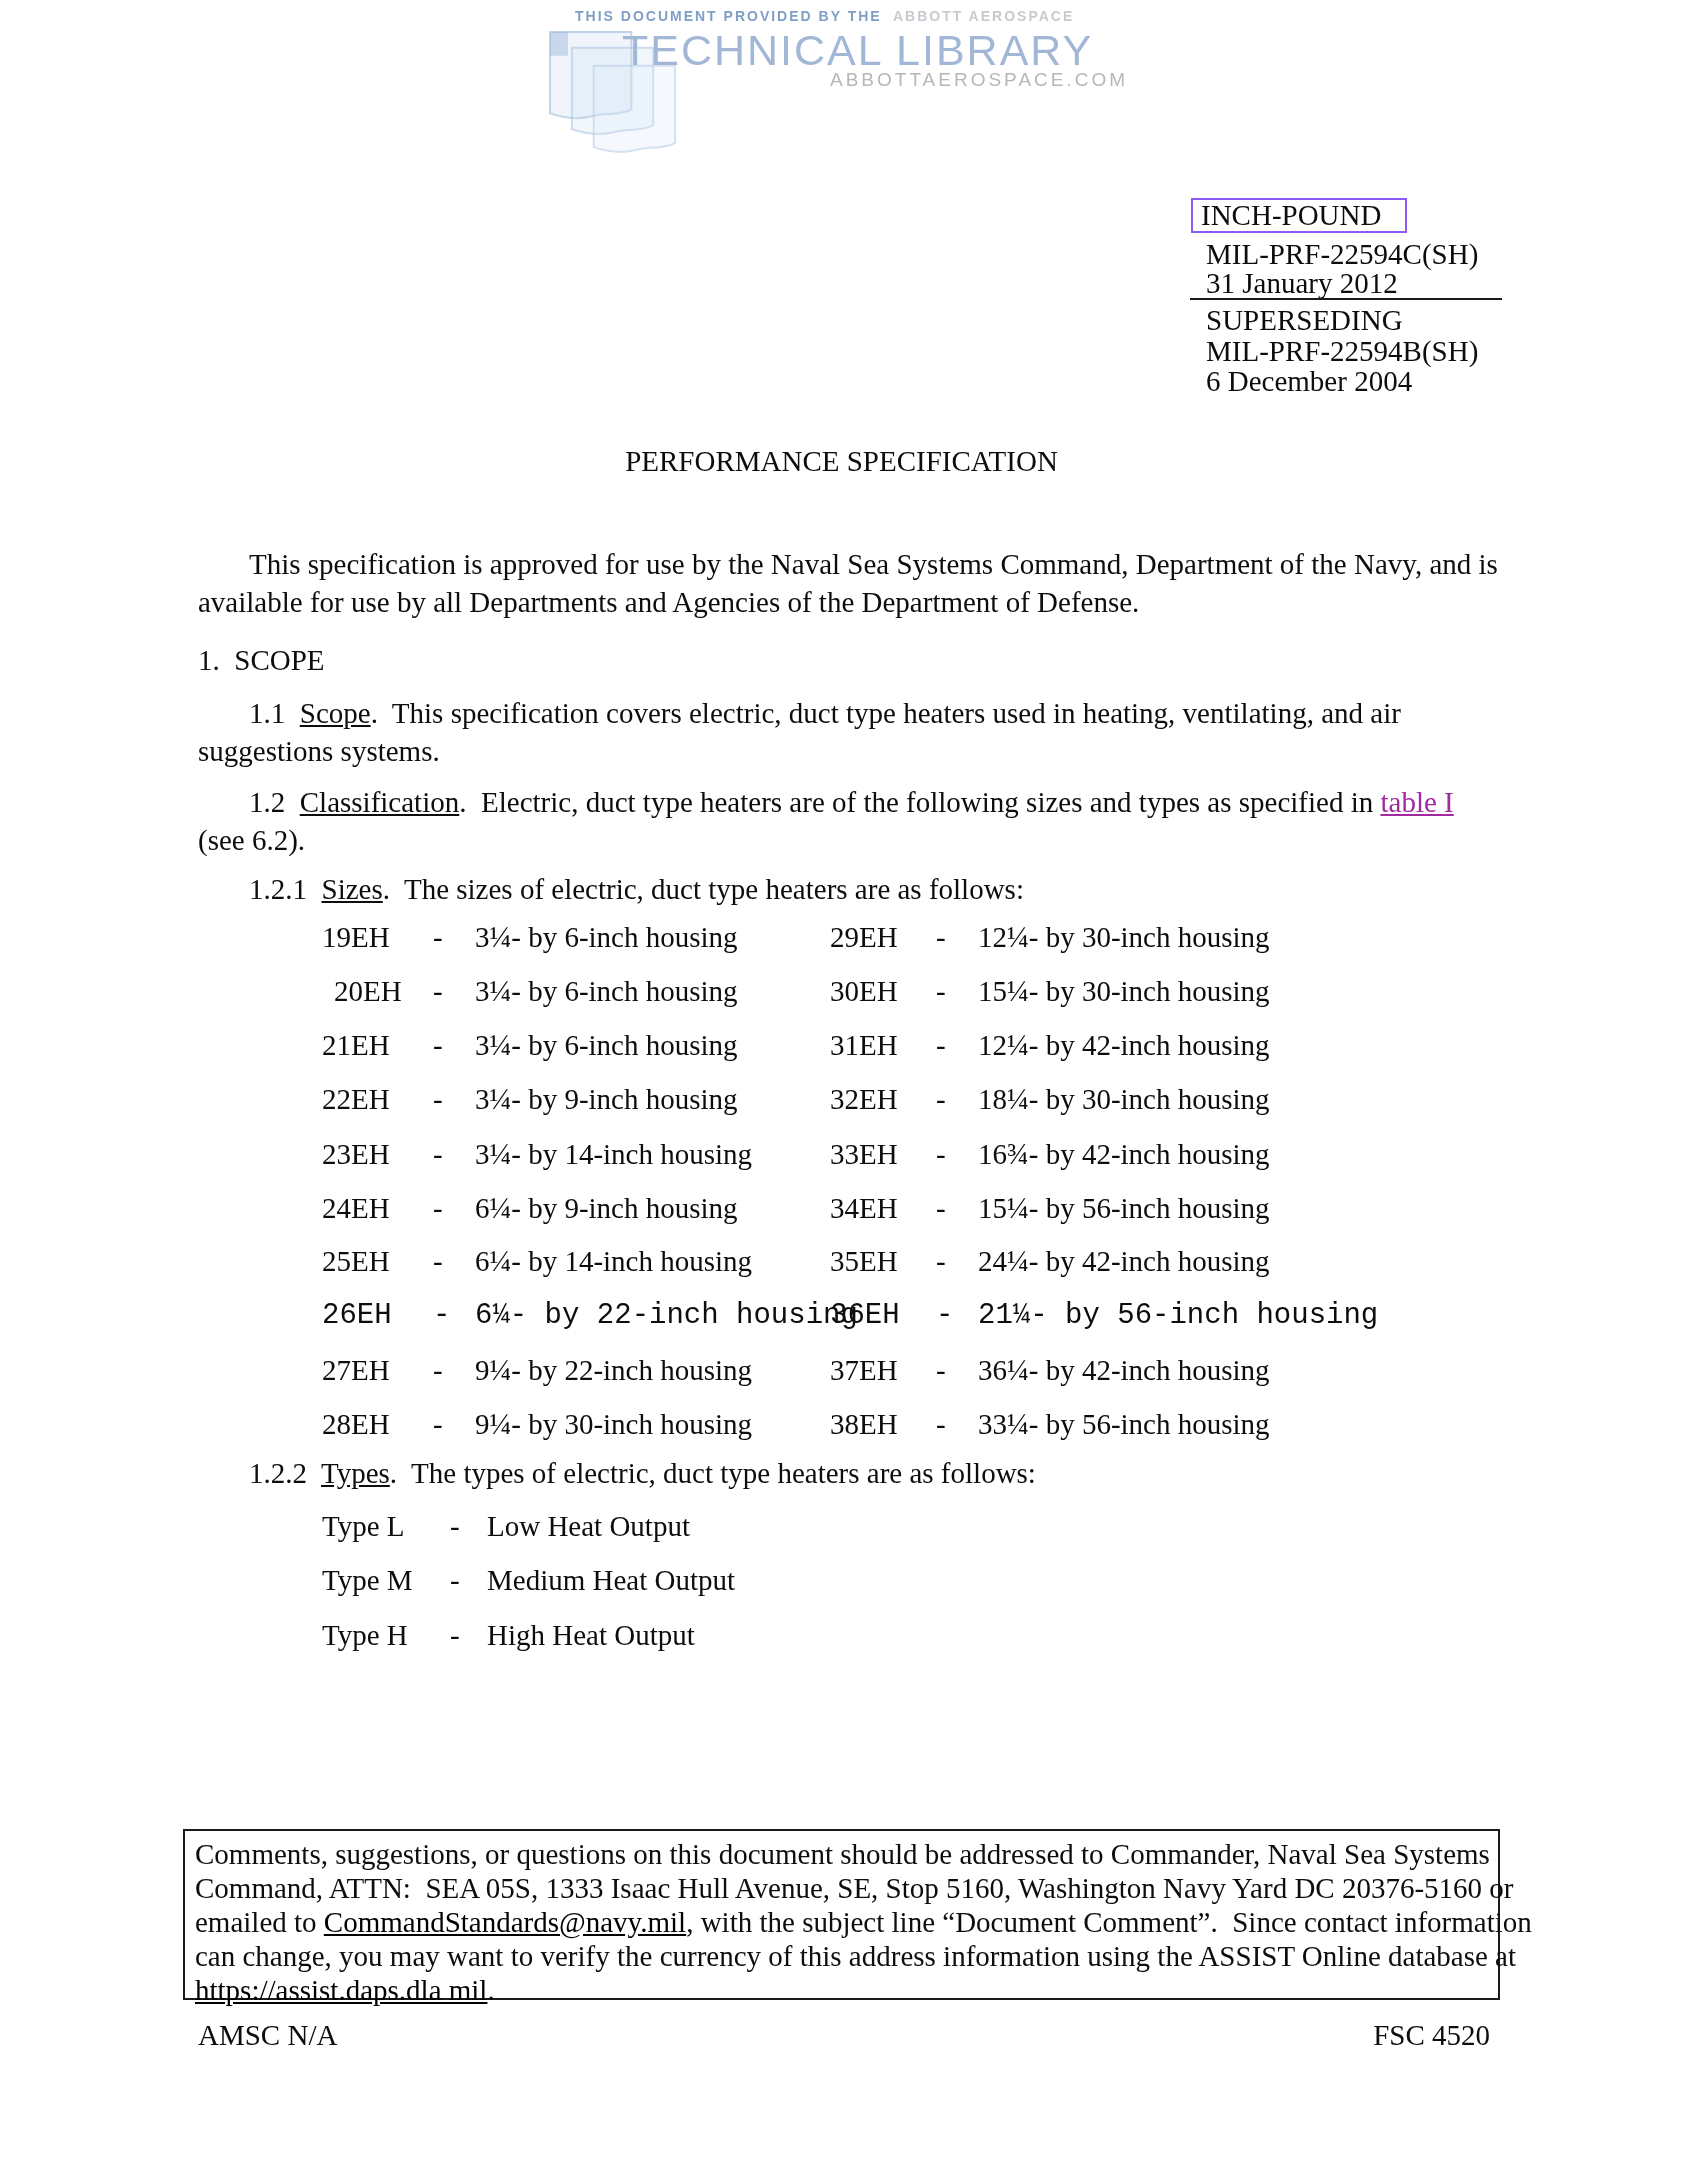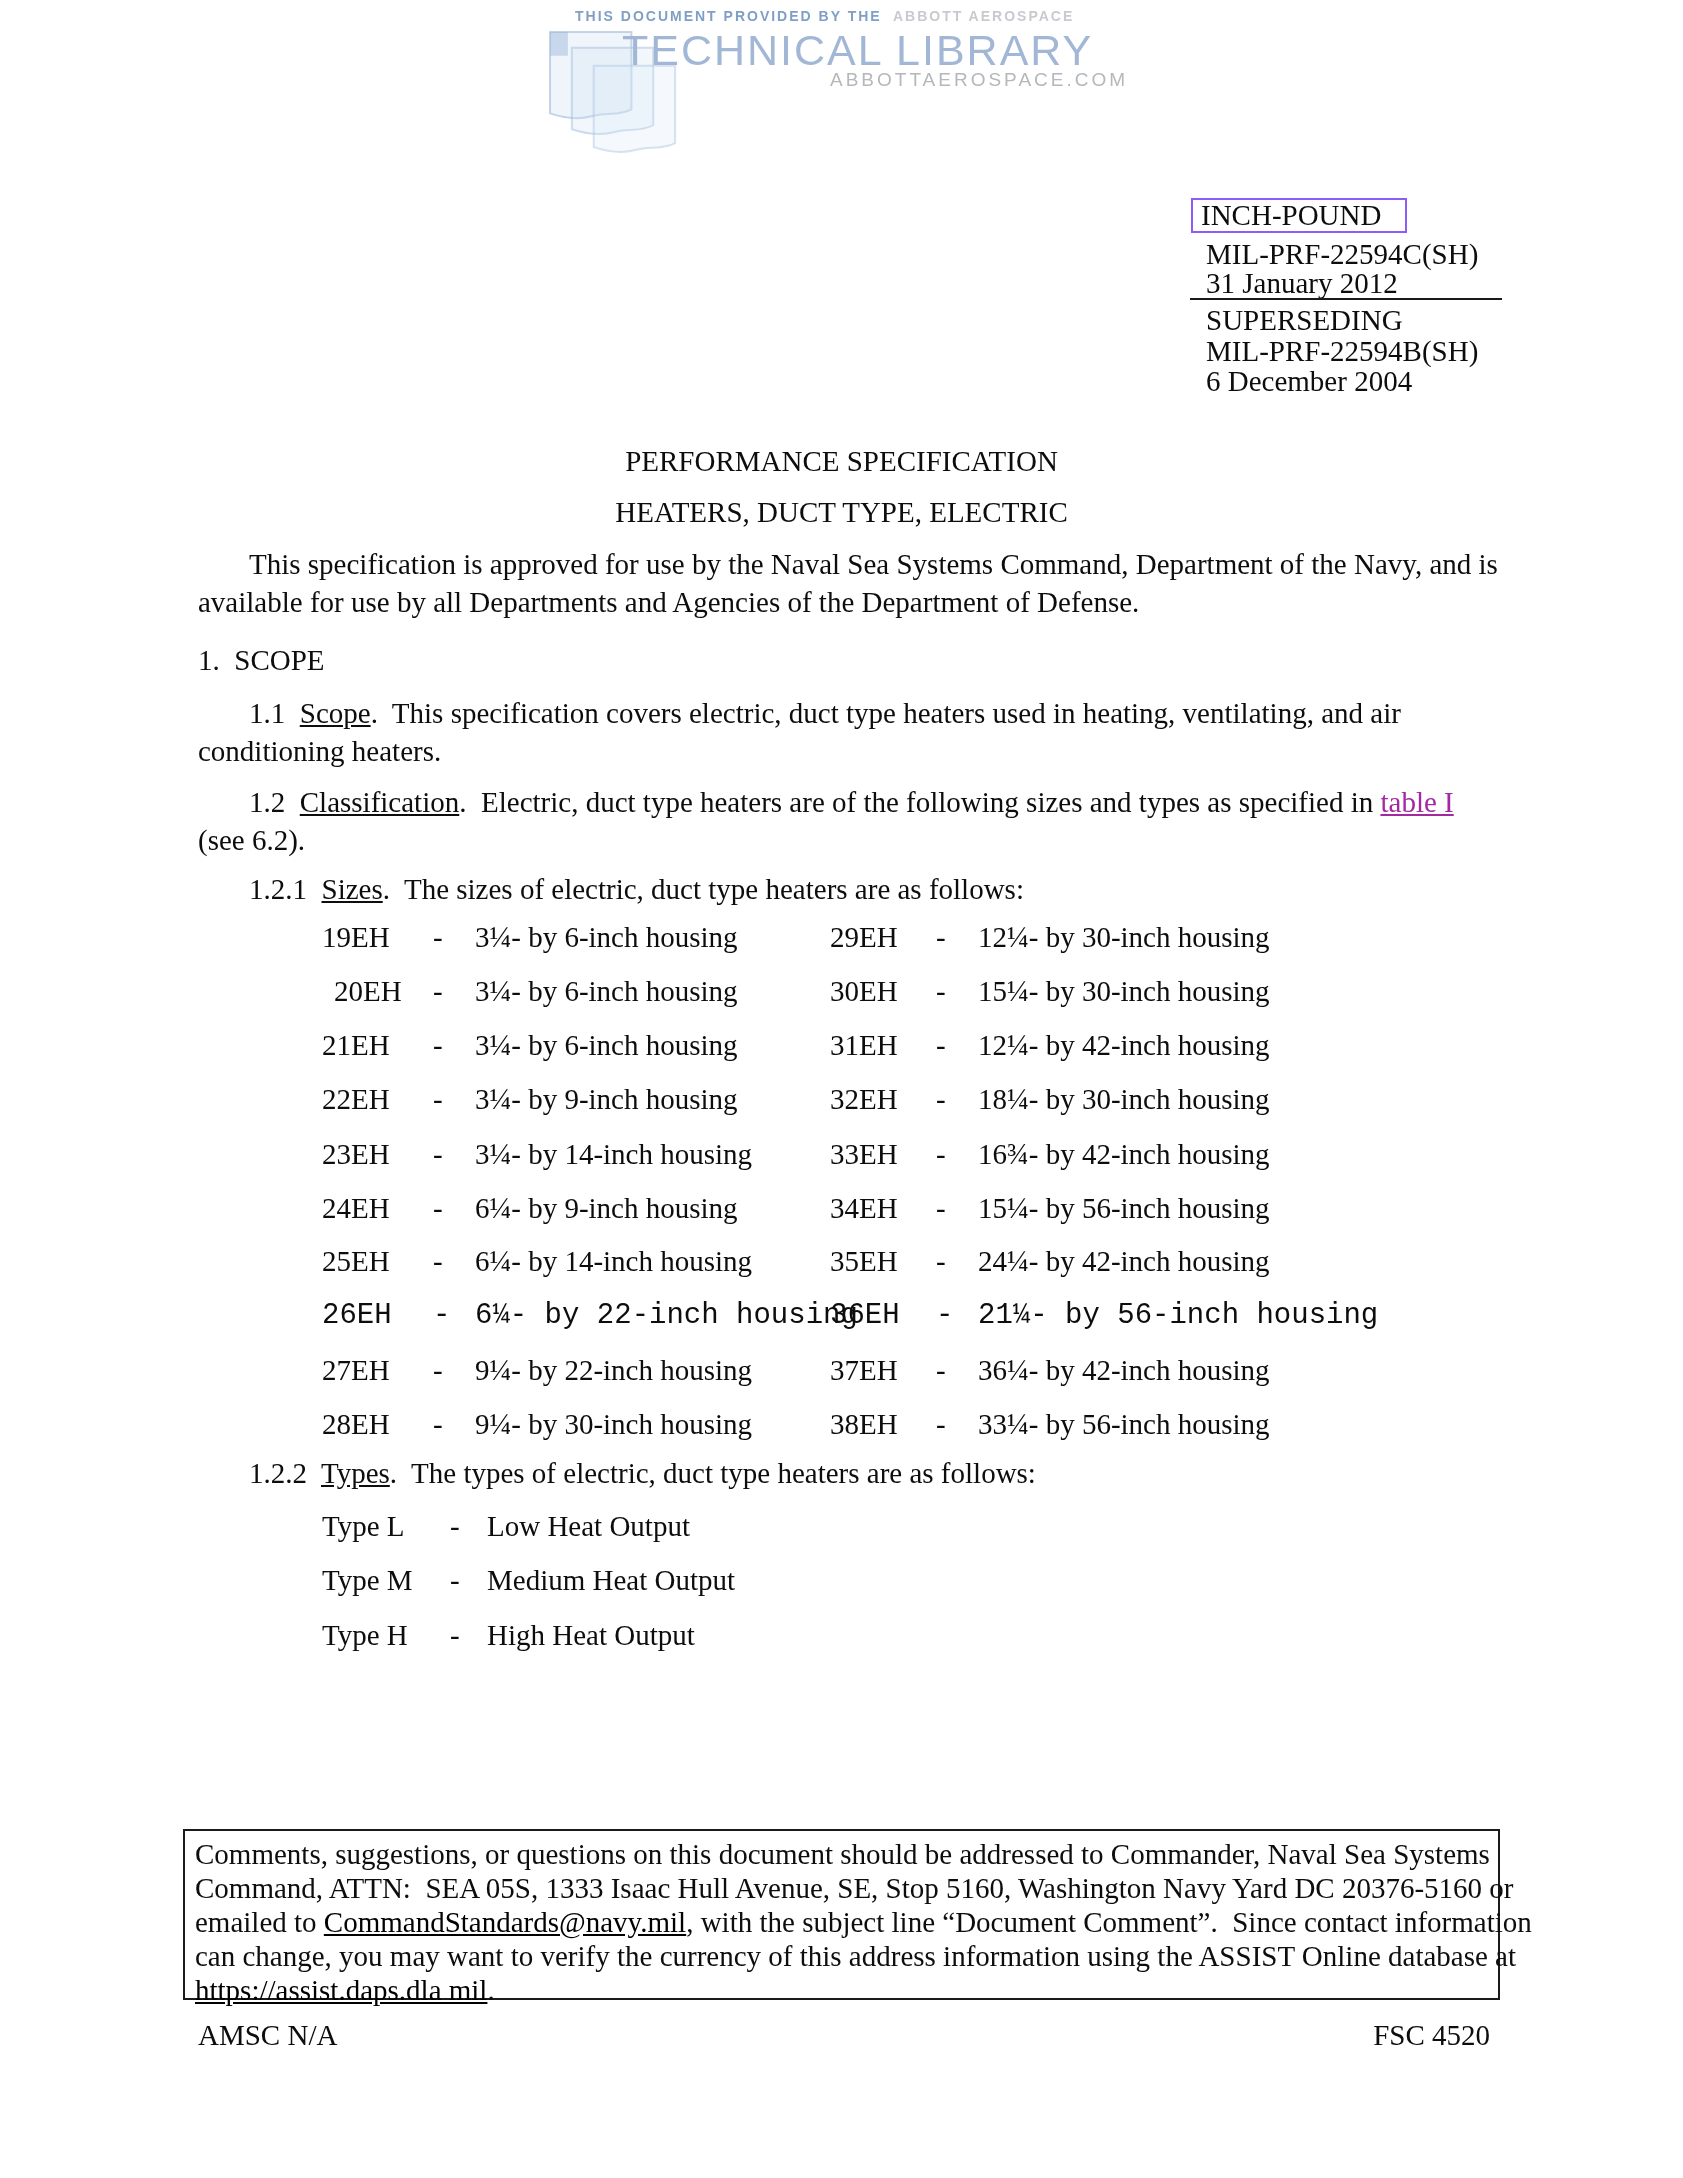--- a/index.html
+++ b/index.html
@@ -79,29 +79,28 @@
     <div class="abs inch-pound-box" style="left:1191px;top:198px;">INCH-POUND</div>
     <div class="abs line" style="left:1206px;top:236px;">MIL-PRF-22594C(SH)</div>
     <div class="abs line" style="left:1206px;top:265px;">31 January 2012</div>
     <div class="abs id-rule" style="left:1190px;top:298px;width:312px;"></div>
     <div class="abs line" style="left:1206px;top:302px;">SUPERSEDING</div>
     <div class="abs line" style="left:1206px;top:333px;">MIL-PRF-22594B(SH)</div>
     <div class="abs line" style="left:1206px;top:363px;">6 December 2004</div>
   </div>
 
   <div class="abs line center" style="top:443px;">PERFORMANCE SPECIFICATION</div>
-  <div class="abs line center" style="top:494px;">HEATERS, DUCT TYPE, ELECTRIC</div>
 
   <div class="abs line" style="left:249px;top:546px;">This specification is approved for use by the Naval Sea Systems Command, Department of the Navy, and is</div>
   <div class="abs line" style="left:198px;top:584px;">available for use by all Departments and Agencies of the Department of Defense.</div>
 
   <div class="abs line" style="left:198px;top:642px;">1.  SCOPE</div>
 
   <div class="abs line" style="left:249px;top:695px;"><span>1.1  </span><span class="uterm">Scope</span><span>.  This specification covers electric, duct type heaters used in heating, ventilating, and air</span></div>
-  <div class="abs line" style="left:198px;top:733px;">conditioning heaters.</div>
+  <div class="abs line" style="left:198px;top:733px;">suggestions systems.</div>
 
   <div class="abs line" style="left:249px;top:784px;"><span>1.2  </span><span class="uterm">Classification</span><span>.  Electric, duct type heaters are of the following sizes and types as specified in </span><span class="purple-link">table I</span></div>
   <div class="abs line" style="left:198px;top:822px;">(see 6.2).</div>
 
   <div class="abs line" style="left:249px;top:871px;"><span>1.2.1  </span><span class="uterm">Sizes</span><span>.  The sizes of electric, duct type heaters are as follows:</span></div>
 
   <div>
       <div class="size-row" style="top: 919px;">
         <span class="size-cell" style="left: 322px;">19EH</span>
         <span class="size-cell" style="left: 433px;">-</span>

